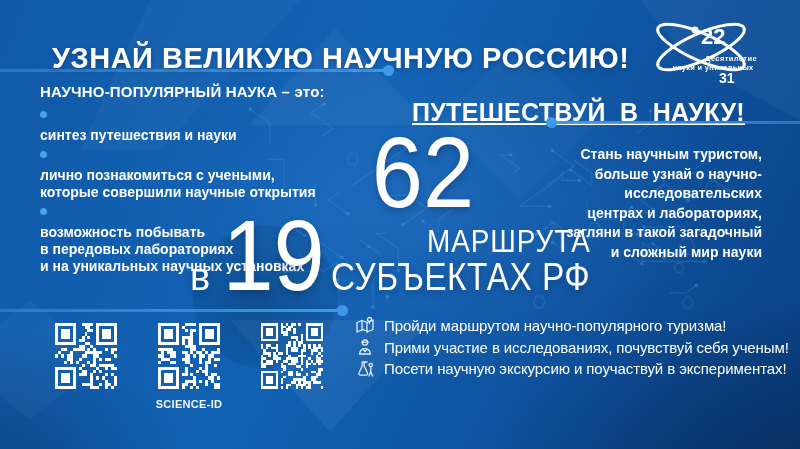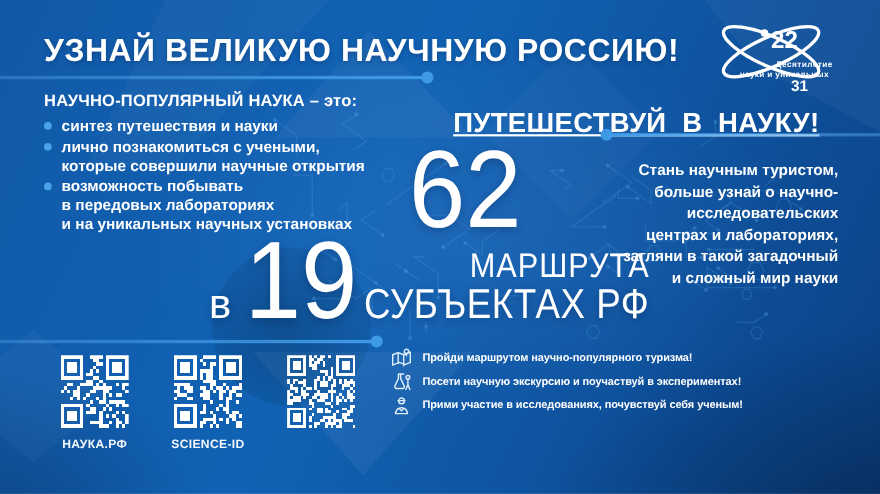--- a/index.html
+++ b/index.html
@@ -15,21 +15,21 @@
       radial-gradient(ellipse 520px 310px at 102% 110%, rgba(4,28,62,.60), rgba(4,28,62,0) 65%),
       radial-gradient(ellipse 300px 220px at -2% 108%, rgba(7,38,78,.45), rgba(7,38,78,0) 70%),
       radial-gradient(circle 75px at 262px 297px, rgba(4,35,72,.28), rgba(4,35,72,0) 100%),
       linear-gradient(115deg,#1159A8 0%,#1162B4 42%,#0E519C 72%,#0B4184 100%);
   }
   svg.bg-shapes, svg.circuit{position:absolute;left:0;top:0;width:800px;height:449px;pointer-events:none;}
   .circuit path{fill:none;stroke:#63B0EF;stroke-opacity:.20;stroke-width:1.1;}
   .circuit circle{fill:#63B0EF;fill-opacity:.28;}
 
   .page-title{
-    position:absolute;left:40px;top:30px;margin:0;
+    position:absolute;left:40px;top:30px;margin:12px;
     font-size:29px;font-weight:700;letter-spacing:.5px;white-space:nowrap;
     text-shadow:0 2px 5px rgba(0,10,40,.25);
   }
   
   .logo{position:absolute;left:645px;top:16px;width:135px;height:64px;}
   .logo svg{position:absolute;left:0;top:0;}
   .logo .y22{position:absolute;left:56px;top:8px;font-size:22px;font-weight:700;}
   .logo .y31{position:absolute;left:74px;top:22px;font-size:14px;font-weight:700;margin-top:32px;}
   .logo .l1{position:absolute;left:50px;top:38px;width:62px;text-align:right;font-size:7.5px;font-weight:700;letter-spacing:.4px;}
   .logo .l2{position:absolute;left:18px;top:47px;width:100px;text-align:center;font-size:7.5px;font-weight:700;letter-spacing:.3px;}
@@ -40,21 +40,21 @@
   .divider-top .enddot{right:-2px;}
   .divider-right{left:552px;top:121px;width:248px;background:linear-gradient(90deg,#3E9AE6,rgba(90,165,235,.45));}
   .divider-right .enddot{left:-6px;}
   .divider-bottom{left:0;top:309px;width:344px;height:3px;}
   .divider-bottom .enddot{right:-4px;top:-4px;}
 
   
   .left-panel{position:absolute;left:40px;top:83px;width:320px;}
   .left-heading{margin:0;font-size:15px;font-weight:700;letter-spacing:.2px;}
   .bullet-list{list-style:none;margin:6px 0 0 0;padding:0;}
-  .bullet-list li{display:flex;gap:9px;margin-bottom:2px;}
+  .bullet-list li{display:flex;gap:9px;margin-bottom:2px;flex-direction:column;}
   .bullet-dot{flex:0 0 auto;width:7px;height:7px;border-radius:50%;background:#4AA3E8;margin-top:5px;}
   .bullet-text{font-size:14px;font-weight:700;line-height:17px;white-space:pre-line;}
 
   
   .right-heading{position:absolute;right:43px;top:86px;margin:12px;text-align:right;
     font-size:25px;font-weight:700;word-spacing:7px;letter-spacing:.3px;white-space:nowrap;text-decoration:underline;}
   .right-body{position:absolute;right:38px;top:131px;width:300px;text-align:right;
     font-size:14px;font-weight:700;line-height:19.5px;white-space:pre-line;}
 
   
@@ -80,21 +80,21 @@
   .qr svg{width:100%;height:100%;shape-rendering:crispEdges;}
   .qr-label{width:150px;margin:8px 0 0 -44px;text-align:center;
     font-size:11px;font-weight:700;letter-spacing:.3px;line-height:14.5px;white-space:pre-line;color:#F4F8FD;}
 
   
   .actions{position:absolute;left:355px;top:318px;}
   .action-row{display:flex;align-items:center;gap:9px;margin-bottom:6px;height:15.5px;}
   .action-icon{flex:0 0 auto;width:20px;height:20px;}
   .action-icon svg{width:20px;height:20px;stroke:#E9F3FD;fill:none;stroke-width:1.3;
     stroke-linecap:round;stroke-linejoin:round;opacity:.95;}
-  .action-text{font-size:10px;font-weight:700;letter-spacing:-.1px;white-space:nowrap;}
+  .action-text{font-size:15px;font-weight:400;letter-spacing:-.1px;white-space:nowrap;}
 </style>
 </head>
 <body>
 
 <div class="stage">
 
   <svg class="bg-shapes" viewBox="0 0 800 449">
     <polygon points="250,125 335,28 430,125" fill="#ffffff" opacity="0.045"></polygon>
     <polygon points="150,0 300,0 160,150 80,150" fill="#ffffff" opacity="0.03"></polygon>
     <polygon points="640,0 800,0 800,120 690,62" fill="#ffffff" opacity="0.04"></polygon>
@@ -257,21 +257,20 @@
   </div>
 
   <div class="qr-row">
     <div class="qr-block q1">
       <div class="qr"><svg viewBox="0 0 21 21" preserveAspectRatio="none">
             <path d="M9 0h1v1h-1zM10 0h1v1h-1zM11 0h1v1h-1zM12 0h1v1h-1zM10 1h1v1h-1zM11 1h1v1h-1zM11 2h1v1h-1zM12 2h1v1h-1zM10 3h1v1h-1zM9 4h1v1h-1zM11 4h1v1h-1zM8 5h1v1h-1zM9 5h1v1h-1zM10 6h1v1h-1zM11 6h1v1h-1zM8 7h1v1h-1zM9 7h1v1h-1zM12 7h1v1h-1zM2 8h1v1h-1zM3 8h1v1h-1zM6 8h1v1h-1zM7 8h1v1h-1zM8 8h1v1h-1zM9 8h1v1h-1zM11 8h1v1h-1zM13 8h1v1h-1zM17 8h1v1h-1zM19 8h1v1h-1zM20 8h1v1h-1zM1 9h1v1h-1zM5 9h1v1h-1zM10 9h1v1h-1zM11 9h1v1h-1zM12 9h1v1h-1zM13 9h1v1h-1zM14 9h1v1h-1zM15 9h1v1h-1zM19 9h1v1h-1zM0 10h1v1h-1zM2 10h1v1h-1zM4 10h1v1h-1zM5 10h1v1h-1zM9 10h1v1h-1zM10 10h1v1h-1zM13 10h1v1h-1zM14 10h1v1h-1zM20 10h1v1h-1zM4 11h1v1h-1zM5 11h1v1h-1zM8 11h1v1h-1zM13 11h1v1h-1zM15 11h1v1h-1zM17 11h1v1h-1zM18 11h1v1h-1zM3 12h1v1h-1zM5 12h1v1h-1zM7 12h1v1h-1zM11 12h1v1h-1zM13 12h1v1h-1zM9 13h1v1h-1zM12 13h1v1h-1zM13 13h1v1h-1zM15 13h1v1h-1zM16 13h1v1h-1zM17 13h1v1h-1zM18 13h1v1h-1zM19 13h1v1h-1zM8 14h1v1h-1zM14 14h1v1h-1zM17 14h1v1h-1zM19 14h1v1h-1zM20 14h1v1h-1zM9 15h1v1h-1zM10 15h1v1h-1zM13 15h1v1h-1zM15 15h1v1h-1zM8 16h1v1h-1zM9 16h1v1h-1zM10 16h1v1h-1zM12 16h1v1h-1zM17 16h1v1h-1zM19 16h1v1h-1zM12 17h1v1h-1zM14 17h1v1h-1zM16 17h1v1h-1zM20 17h1v1h-1zM12 18h1v1h-1zM17 18h1v1h-1zM20 18h1v1h-1zM9 19h1v1h-1zM10 19h1v1h-1zM11 19h1v1h-1zM12 19h1v1h-1zM15 19h1v1h-1zM17 19h1v1h-1zM18 19h1v1h-1zM20 19h1v1h-1zM12 20h1v1h-1zM13 20h1v1h-1zM14 20h1v1h-1zM17 20h1v1h-1zM19 20h1v1h-1z" fill="#fff"></path>
             <path fill="#fff" fill-rule="evenodd" d="M0 0h7v7h-7z M1 1h5v5h-5z M2 2h3v3h-3z"></path>
             <path fill="#fff" fill-rule="evenodd" d="M14 0h7v7h-7z M15 1h5v5h-5z M16 2h3v3h-3z"></path>
             <path fill="#fff" fill-rule="evenodd" d="M0 14h7v7h-7z M1 15h5v5h-5z M2 16h3v3h-3z"></path>
           </svg></div>
-      <div class="qr-label">НАУКА.РФ</div>
     </div>
     <div class="qr-block q2">
       <div class="qr"><svg viewBox="0 0 21 21" preserveAspectRatio="none">
             <path d="M9 0h1v1h-1zM10 0h1v1h-1zM11 0h1v1h-1zM12 0h1v1h-1zM8 1h1v1h-1zM9 2h1v1h-1zM11 2h1v1h-1zM12 2h1v1h-1zM11 3h1v1h-1zM8 4h1v1h-1zM9 4h1v1h-1zM10 4h1v1h-1zM11 4h1v1h-1zM8 5h1v1h-1zM10 5h1v1h-1zM11 5h1v1h-1zM8 6h1v1h-1zM10 6h1v1h-1zM11 6h1v1h-1zM9 7h1v1h-1zM10 7h1v1h-1zM11 7h1v1h-1zM12 7h1v1h-1zM0 8h1v1h-1zM1 8h1v1h-1zM2 8h1v1h-1zM3 8h1v1h-1zM4 8h1v1h-1zM11 8h1v1h-1zM12 8h1v1h-1zM15 8h1v1h-1zM20 8h1v1h-1zM1 9h1v1h-1zM3 9h1v1h-1zM4 9h1v1h-1zM5 9h1v1h-1zM8 9h1v1h-1zM9 9h1v1h-1zM11 9h1v1h-1zM13 9h1v1h-1zM14 9h1v1h-1zM16 9h1v1h-1zM18 9h1v1h-1zM19 9h1v1h-1zM20 9h1v1h-1zM0 10h1v1h-1zM1 10h1v1h-1zM4 10h1v1h-1zM5 10h1v1h-1zM9 10h1v1h-1zM10 10h1v1h-1zM12 10h1v1h-1zM14 10h1v1h-1zM15 10h1v1h-1zM17 10h1v1h-1zM18 10h1v1h-1zM1 11h1v1h-1zM2 11h1v1h-1zM3 11h1v1h-1zM8 11h1v1h-1zM9 11h1v1h-1zM10 11h1v1h-1zM14 11h1v1h-1zM17 11h1v1h-1zM19 11h1v1h-1zM20 11h1v1h-1zM0 12h1v1h-1zM4 12h1v1h-1zM5 12h1v1h-1zM9 12h1v1h-1zM10 12h1v1h-1zM14 12h1v1h-1zM16 12h1v1h-1zM17 12h1v1h-1zM11 13h1v1h-1zM16 13h1v1h-1zM19 13h1v1h-1zM9 14h1v1h-1zM14 14h1v1h-1zM16 14h1v1h-1zM9 15h1v1h-1zM13 15h1v1h-1zM15 15h1v1h-1zM16 15h1v1h-1zM8 16h1v1h-1zM9 16h1v1h-1zM11 16h1v1h-1zM16 16h1v1h-1zM18 16h1v1h-1zM19 16h1v1h-1zM12 17h1v1h-1zM17 17h1v1h-1zM18 17h1v1h-1zM20 17h1v1h-1zM9 18h1v1h-1zM10 18h1v1h-1zM11 18h1v1h-1zM12 18h1v1h-1zM14 18h1v1h-1zM16 18h1v1h-1zM18 18h1v1h-1zM8 19h1v1h-1zM9 19h1v1h-1zM12 19h1v1h-1zM16 19h1v1h-1zM19 19h1v1h-1zM20 19h1v1h-1zM8 20h1v1h-1zM11 20h1v1h-1zM13 20h1v1h-1zM19 20h1v1h-1zM20 20h1v1h-1z" fill="#fff"></path>
             <path fill="#fff" fill-rule="evenodd" d="M0 0h7v7h-7z M1 1h5v5h-5z M2 2h3v3h-3z"></path>
             <path fill="#fff" fill-rule="evenodd" d="M14 0h7v7h-7z M15 1h5v5h-5z M16 2h3v3h-3z"></path>
             <path fill="#fff" fill-rule="evenodd" d="M0 14h7v7h-7z M1 15h5v5h-5z M2 16h3v3h-3z"></path>
           </svg></div>
       <div class="qr-label">SCIENCE-ID</div>
     </div>
@@ -293,32 +292,32 @@
             <path d="M7 4.5v10M12 6.5v10"></path>
             <circle cx="14.5" cy="3.5" r="2"></circle>
             <path d="M14.5 5.5v2"></path>
           </svg>
       </span>
       <span class="action-text">Пройди маршрутом научно-популярного туризма!</span>
     </div>
     <div class="action-row">
       <span class="action-icon">
         <svg viewBox="0 0 20 20">
+            <circle cx="10" cy="5.5" r="2.6"></circle>
+            <path d="M6.8 5.2h6.4M4.5 17c.6-3.5 2.6-5.3 5.5-5.3s4.9 1.8 5.5 5.3z"></path>
+            <path d="M8 12.5l2 2 2-2"></path>
+          </svg>
+      </span>
+      <span class="action-text">Прими участие в исследованиях, почувствуй себя ученым!</span>
+    </div>
+    <div class="action-row">
+      <span class="action-icon">
+        <svg viewBox="0 0 20 20">
             <path d="M8 3h4M9.2 3v4l3.3 7a1.6 1.6 0 0 1-1.5 2.2H5.5A1.6 1.6 0 0 1 4 14l3.2-7V3"></path>
             <circle cx="15.8" cy="6" r="1.7"></circle>
             <path d="M15.8 8v4.5M14 17l1.8-4.5L17.6 17"></path>
           </svg>
       </span>
       <span class="action-text">Посети научную экскурсию и поучаствуй в экспериментах!</span>
     </div>
-    <div class="action-row">
-      <span class="action-icon">
-        <svg viewBox="0 0 20 20">
-            <circle cx="10" cy="5.5" r="2.6"></circle>
-            <path d="M6.8 5.2h6.4M4.5 17c.6-3.5 2.6-5.3 5.5-5.3s4.9 1.8 5.5 5.3z"></path>
-            <path d="M8 12.5l2 2 2-2"></path>
-          </svg>
-      </span>
-      <span class="action-text">Прими участие в исследованиях, почувствуй себя ученым!</span>
-    </div>
   </section>
 
 </div>
 
 </body></html>

